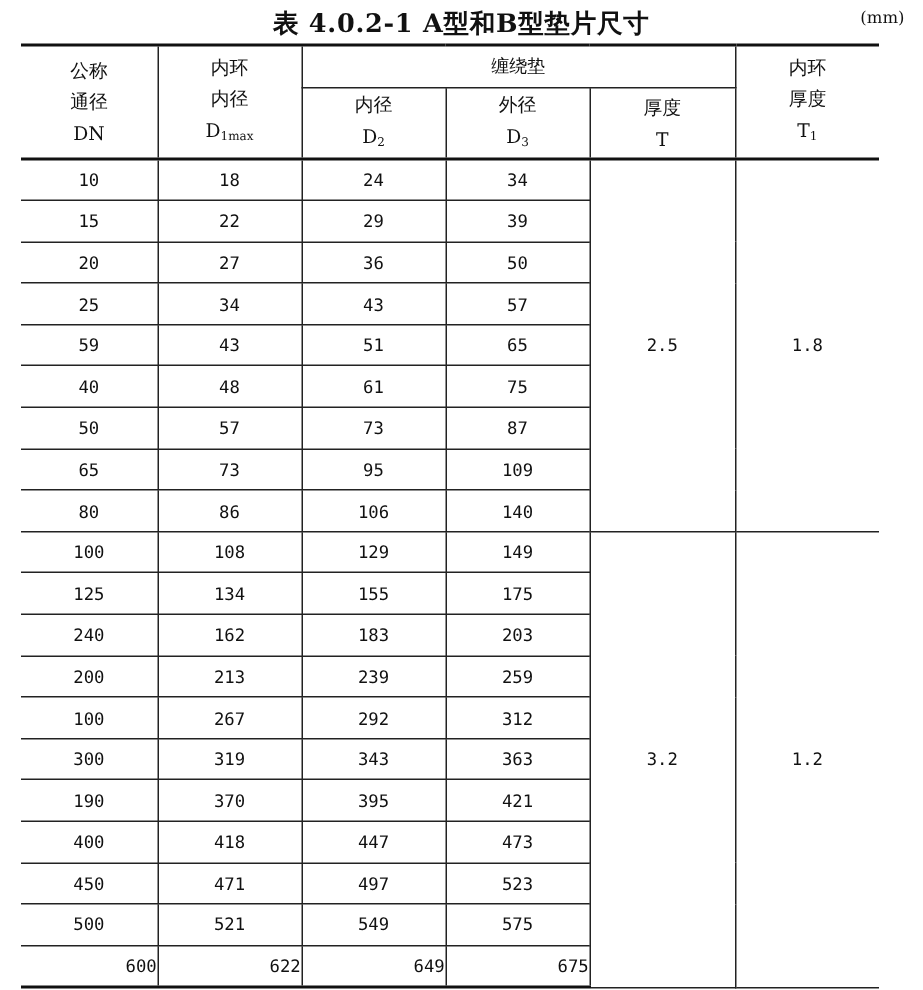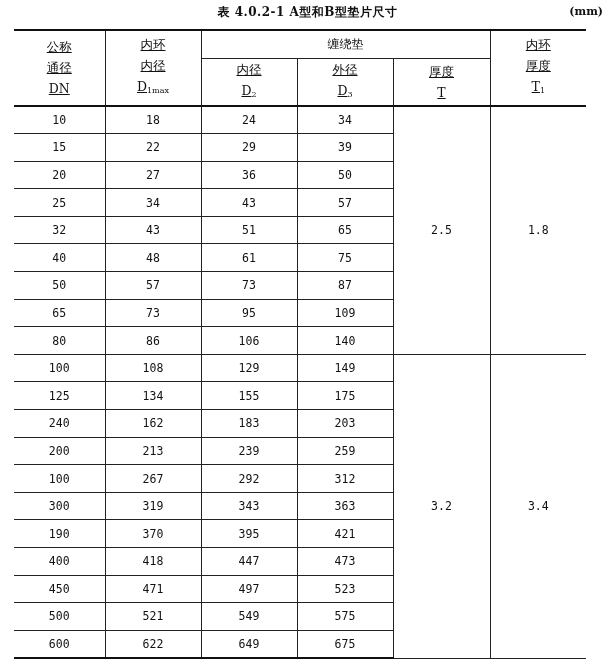--- a/index.html
+++ b/index.html
@@ -1,27 +1,27 @@
 <!DOCTYPE html>
 <html><head>
 <meta charset="utf-8">
 <style>
   html, body { margin: 0; padding: 0; background: #ffffff; }
   body { width: 615px; height: 660px; position: relative; overflow: hidden;
          font-family: "DejaVu Serif", "Liberation Serif", serif; color: #111; }
   .title { position: absolute; top: 4px; left: 0; width: 615px; text-align: center;
-           font-size: 12px; font-weight: bold; letter-spacing: 0.5px; }
-  .unit { position: absolute; top: 5px; right: 12px; font-size: 11px; font-weight: bold; margin-left: 11px; }
+           font-size: 17px; font-weight: bold; letter-spacing: 0.5px; }
+  .unit { position: absolute; top: 5px; right: 12px; font-size: 11px; font-weight: normal; margin-left: 11px; }
   table.spec { position: absolute; top: 29px; left: 14px; width: 572px;
                border-collapse: collapse; table-layout: fixed; font-size: 12px; }
   table.spec td, table.spec th { border: 1px solid #222; text-align: center; vertical-align: middle;
                padding: 0; font-weight: normal; }
   table.spec thead tr.top th { border-top: 2px solid #111; }
-  table.spec thead tr:last-child th, table.spec thead th.tall { border-bottom: 2px solid #111; text-decoration: underline; }
-  table.spec tbody tr:last-child td { border-bottom: 2px solid #111; }
+  table.spec thead tr:last-child th, table.spec thead th.tall { border-bottom: 2px solid #111; }
+  table.spec tbody tr:last-child td { border-bottom: 2px solid #111; text-align: right; }
   table.spec th:first-child, table.spec td:first-child { border-left: none; }
   table.spec th.lastcol, table.spec td.lastcol { border-right: none; }
   .hdr-line { display: block; line-height: 21px; font-size: 12.5px; }
   .sub { font-size: 8px; vertical-align: -2px; }
   tbody td { height: 26.6px; font-family: "DejaVu Sans Mono", "Liberation Mono", monospace; font-size: 11.5px; }
   td.span-cell { vertical-align: middle; font-family: "DejaVu Sans Mono", "Liberation Mono", monospace; margin-left: 46px; }
 </style>
 </head>
 <body>
 
@@ -92,21 +92,21 @@
         <td>36</td>
         <td>50</td>
       </tr>
       <tr>
         <td>25</td>
         <td>34</td>
         <td>43</td>
         <td>57</td>
       </tr>
       <tr>
-        <td>32</td>
+        <td>59</td>
         <td>43</td>
         <td>51</td>
         <td>65</td>
       </tr>
       <tr>
         <td>40</td>
         <td>48</td>
         <td>61</td>
         <td>75</td>
       </tr>
@@ -127,21 +127,21 @@
         <td>86</td>
         <td>106</td>
         <td>140</td>
       </tr>
       <tr>
         <td>100</td>
         <td>108</td>
         <td>129</td>
         <td>149</td>
         <td rowspan="11" class="span-cell">3.2</td>
-        <td rowspan="11" class="span-cell lastcol">3.4</td>
+        <td rowspan="11" class="span-cell lastcol">1.2</td>
       </tr>
       <tr>
         <td>125</td>
         <td>134</td>
         <td>155</td>
         <td>175</td>
       </tr>
       <tr>
         <td>240</td>
         <td>162</td>

